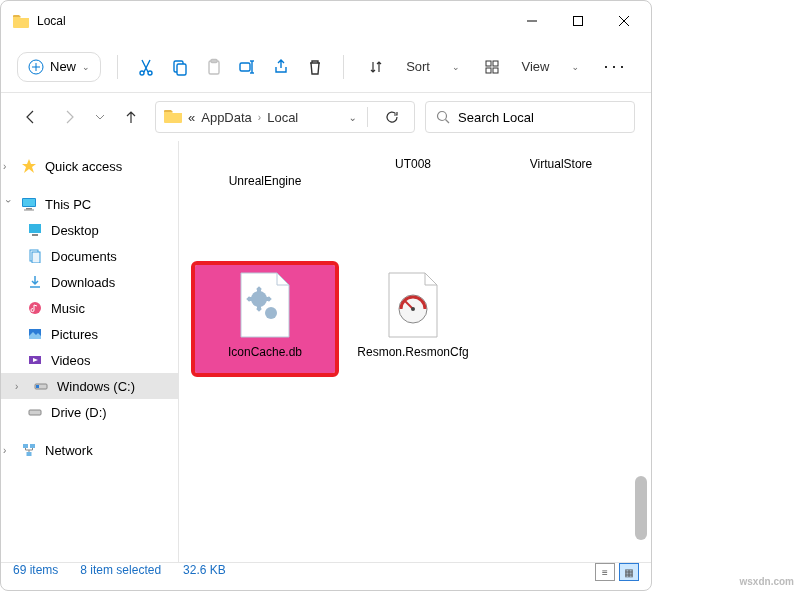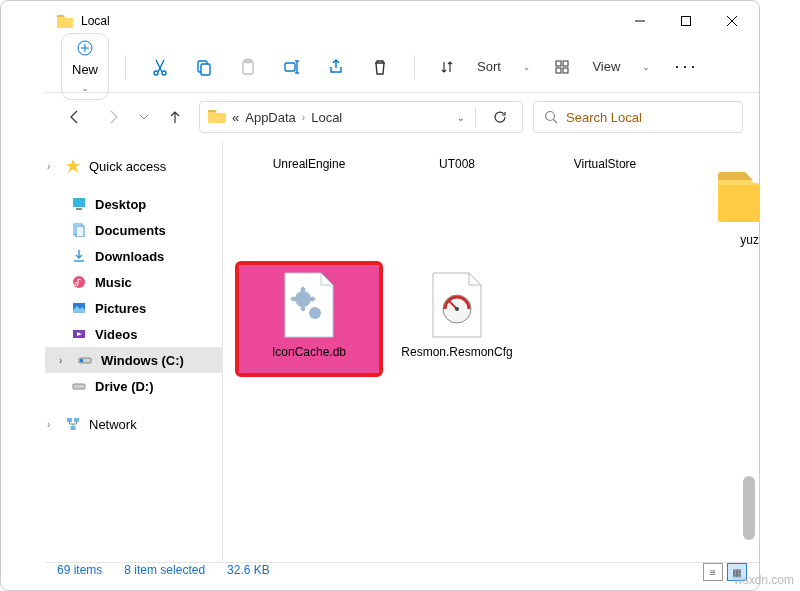--- a/index.html
+++ b/index.html
@@ -1,62 +1,62 @@
 <!DOCTYPE html>
 <html><head>
 <meta charset="utf-8">
 <style>
 * { box-sizing: border-box; margin: 0; padding: 0; font-family: "Segoe UI", sans-serif; }
 body { background: #fff; width: 800px; height: 591px; overflow: hidden; position: relative; }
-.window { width: 760px; height: 591px; border: 1px solid #ccc; border-radius: 8px; background: #fff; display: flex; flex-direction: column; padding-left: 44px; }
+.window { width: 652px; height: 591px; border: 1px solid #ccc; border-radius: 8px; background: #fff; display: flex; flex-direction: column; }
 .titlebar { height: 40px; display: flex; align-items: center; padding: 0 4px 0 12px; }
 .titlebar .icon-folder { width: 16px; height: 14px; margin-right: 8px; }
 .titlebar .title { font-size: 12px; color: #000; flex: 1; }
 .winbtns { display: flex; }
 .winbtn { width: 46px; height: 40px; display: flex; align-items: center; justify-content: center; font-size: 12px; color: #000; }
 .toolbar { height: 52px; border-bottom: 1px solid #e5e5e5; display: flex; align-items: center; padding: 0 16px; gap: 8px; }
-.newbtn { display: flex; align-items: center; gap: 6px; border: 1px solid #ddd; border-radius: 10px; padding: 6px 10px; font-size: 13px; flex-direction: column; }
+.newbtn { display: flex; align-items: center; gap: 6px; border: 1px solid #ddd; border-radius: 10px; padding: 6px 10px; font-size: 13px; }
 .newbtn svg { width: 16px; height: 16px; }
 .tb-sep { width: 1px; height: 24px; background: #ddd; margin: 0 8px; }
 .tbicon { width: 36px; height: 36px; display: flex; align-items: center; justify-content: center; border-radius: 4px; color: #0078d4; }
 .sortview { display: flex; align-items: center; gap: 22px; font-size: 13px; color: #333; padding: 6px 8px; border-radius: 4px; }
 .more { font-size: 18px; letter-spacing: 2px; padding: 6px 8px; }
 .navbar { height: 48px; display: flex; align-items: center; padding: 0 16px; gap: 10px; }
 .navarrow { width: 28px; height: 28px; display: flex; align-items: center; justify-content: center; color: #888; }
 .navarrow.active { color: #000; }
 .addrbar { flex: 1; height: 32px; border: 1px solid #ddd; border-radius: 4px; display: flex; align-items: center; padding: 0 8px; gap: 6px; font-size: 13px; }
 .addrbar .segment { color: #333; }
 .addrbar .chev { color: #888; font-size: 10px; }
 .spacer { flex: 1; }
 .refreshbtn { width: 28px; height: 28px; display: flex; align-items: center; justify-content: center; color: #333; }
-.searchbox { width: 210px; height: 32px; border: 1px solid #ddd; border-radius: 4px; display: flex; align-items: center; padding: 0 10px; gap: 8px; color: #a16207; font-size: 13px; }
+.searchbox { width: 210px; height: 32px; border: 1px solid #ddd; border-radius: 4px; display: flex; align-items: center; padding: 0 10px; gap: 8px; color: #000000; font-size: 13px; }
 .body { flex: 1; display: flex; overflow: hidden; }
 .sidebar { width: 178px; border-right: 1px solid #e5e5e5; padding: 12px 0; font-size: 13px; }
-.sb-item { height: 26px; display: flex; align-items: center; padding: 0 14px 0 26px; gap: 8px; font-weight: bold; }
+.sb-item { height: 26px; display: flex; align-items: center; padding: 0 14px 0 26px; gap: 8px; }
 .sb-item.lvl1 { padding-left: 14px; font-weight: 400; }
 .sb-item.selected { background: #e5e5e5; }
 .sb-item .exp { width: 10px; color: #777; font-size: 10px; margin-left: -12px; }
 .sb-sep { height: 12px; }
 .sb-icon { width: 16px; height: 16px; display: flex; align-items: center; justify-content: center; }
 .content { flex: 1; position: relative; overflow: hidden; padding: 12px 16px; }
 .grid { display: grid; grid-template-columns: repeat(4, 140px); grid-auto-rows: 108px; gap: 4px 8px; }
 .tile { display: flex; flex-direction: column; align-items: center; font-size: 12px; text-align: center; border-radius: 2px; padding: 4px 2px; }
 .tile .thumb { width: 84px; height: 72px; display: flex; align-items: center; justify-content: center; margin-bottom: 4px; }
 .tile .label { line-height: 15px; max-height: 30px; overflow: hidden; }
 .tile-textonly { height: auto; }
 .tile.highlight { outline: 4px solid #ec1c24; background: #ec4899; }
 .scrollbar { position: absolute; right: 2px; top: 0; bottom: 0; width: 14px; }
 .scrollthumb { position: absolute; top: 335px; width: 12px; height: 64px; background: #c0c0c0; border-radius: 6px; }
 .status { height: 28px; border-top: 1px solid #e5e5e5; display: flex; align-items: flex-start; padding: 0 12px; font-size: 12px; color: #1a6fc4; gap: 22px; }
 .status .right { margin-left: auto; display: flex; gap: 4px; }
 .viewtoggle { width: 20px; height: 18px; border: 1px solid #999; display: flex; align-items: center; justify-content: center; font-size: 10px; color: #555; }
 .viewtoggle.active { background: #cde8ff; border-color: #2c7cd6; }
 .folder-svg { width: 74px; height: 60px; }
 .file-svg { width: 56px; height: 68px; }
-.watermark { position: absolute; right: 6px; bottom: 4px; font-size: 12px; color: #bbb; pointer-events: none; }
+.watermark { position: absolute; right: 6px; bottom: 4px; font-size: 10px; color: #bbb; pointer-events: none; font-weight: bold; }
 </style>
 </head>
 <body>
 
 <div class="window">
 
   <div class="titlebar">
     <span class="icon-folder">
       <svg viewBox="0 0 16 14">
           <path d="M0 2 h6 l2 2 h8 v9 a1 1 0 0 1 -1 1 h-14 a1 1 0 0 1 -1 -1 z" fill="#ffd868"></path>
@@ -206,20 +206,32 @@
       <div class="sb-item lvl1">
           <span class="exp">›</span>
           <span class="sb-icon">
             <svg width="16" height="16" viewBox="0 0 16 16">
               <path d="M8 1 L10 6 L15 6 L11 9 L13 15 L8 11 L3 15 L5 9 L1 6 L6 6 Z" fill="#ffc83d"></path>
             </svg>
           </span>
           <span>Quick access</span>
         </div>
       <div class="sb-sep"></div>
+      <div class="sb-item lvl1">
+          <span class="exp" style="transform:rotate(90deg)">›</span>
+          <span class="sb-icon">
+            <svg width="16" height="16" viewBox="0 0 16 16">
+              <rect x="1" y="2" width="14" height="9" rx="1" fill="#1e90d4"></rect>
+              <rect x="2" y="3" width="12" height="7" fill="#50c8f0"></rect>
+              <rect x="5" y="12" width="6" height="1.5" fill="#888"></rect>
+              <rect x="3" y="13.5" width="10" height="1" fill="#888"></rect>
+            </svg>
+          </span>
+          <span>This PC</span>
+        </div>
       <div class="sb-item">
           <span class="sb-icon">
             <svg width="14" height="14" viewBox="0 0 14 14">
               <rect x="1" y="1" width="12" height="9" fill="#34b5e4"></rect>
               <rect x="4" y="11" width="6" height="2" fill="#888"></rect>
             </svg>
           </span>
           <span>Desktop</span>
         </div>
       <div class="sb-item">
@@ -294,21 +306,21 @@
               <rect x="5.5" y="10" width="5" height="4" fill="#6fb6e6"></rect>
               <path d="M4.5 6 v2 h7 v-2 M8 8 v2" stroke="#888" fill="none"></path>
             </svg>
           </span>
           <span>Network</span>
         </div>
     </div>
 
     <div class="content">
       <div class="grid">
-        <div class="tile tile-textonly" style="height:40px;justify-content:flex-start">
+        <div class="tile tile-textonly" style="height:40px;justify-content:flex-end">
             <span class="label">UnrealEngine</span>
           </div>
         <div class="tile tile-textonly" style="height:40px">
             <span class="label">UT008</span>
           </div>
         <div class="tile tile-textonly" style="height:40px">
             <span class="label">VirtualStore</span>
           </div>
 
         <div class="tile">

